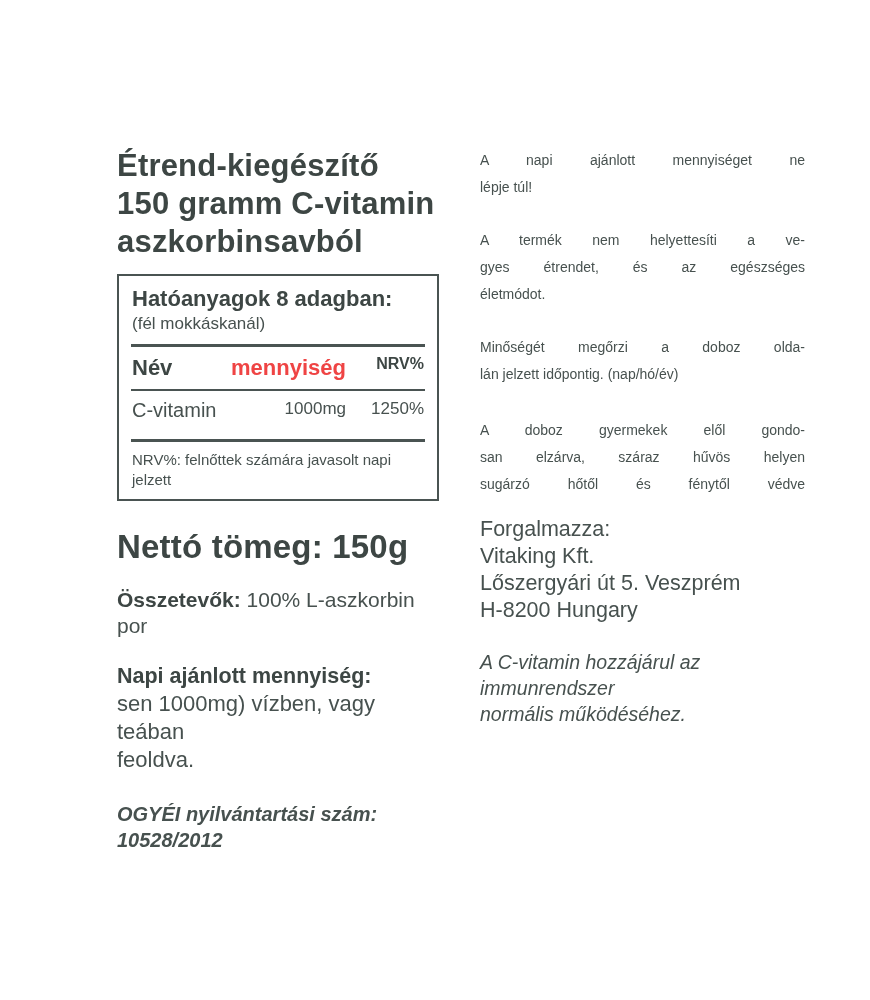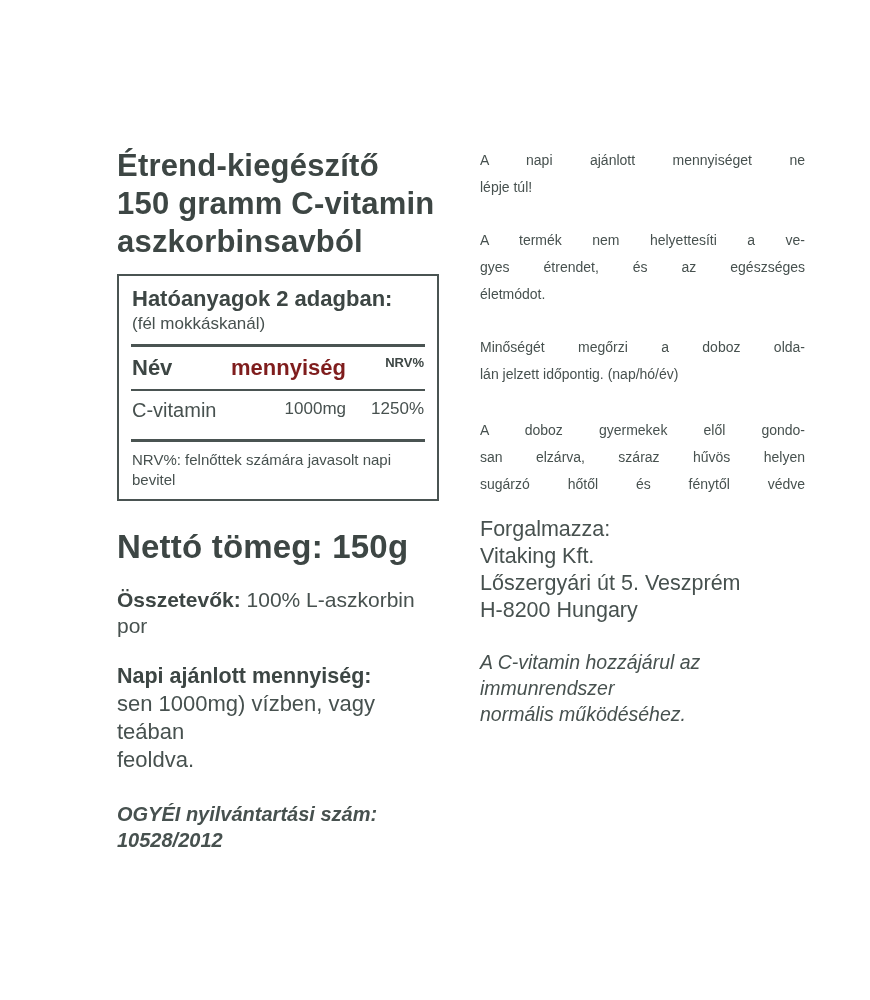--- a/index.html
+++ b/index.html
@@ -43,22 +43,22 @@
   .rule.thin   { height: 2px; }
   .facts-row {
     display: flex;
     align-items: flex-start;
     padding: 8px 0 8px 0;
   }
   .facts-row .col-name   { flex: 1 1 auto; }
   .facts-row .col-amount { flex: 0 0 auto; text-align: right; }
   .facts-row .col-nrv    { flex: 0 0 62px; text-align: right; margin-left: 16px; }
   .facts-row.header .col-name   { font-size: 22px; font-weight: bold; color: #3d4644; }
-  .facts-row.header .col-amount { font-size: 22px; font-weight: bold; color: #7f1d1d; }
-  .facts-row.header .col-nrv    { font-size: 13px; font-weight: bold; color: #3d4644; }
+  .facts-row.header .col-amount { font-size: 22px; font-weight: bold; color: #ef4444; }
+  .facts-row.header .col-nrv    { font-size: 16px; font-weight: bold; color: #3d4644; }
   .facts-row.data .col-name     { font-size: 20px; }
   .facts-row.data .col-amount   { font-size: 17px; }
   .facts-row.data .col-nrv      { font-size: 17px; }
   .facts-foot { font-size: 15px; line-height: 20px; padding-top: 8px; }
 
   .net-weight {
     font-size: 33px;
     font-weight: bold;
     color: #3d4644;
     letter-spacing: 0.2px;
@@ -85,36 +85,36 @@
 
   <div class="col-left">
 
     <div class="title">
         <div>Étrend-kiegészítő</div>
         <div>150 gramm C-vitamin</div>
         <div>aszkorbinsavból</div>
       </div>
 
     <div class="facts-box">
-      <div class="facts-title">Hatóanyagok 2 adagban:</div>
+      <div class="facts-title">Hatóanyagok 8 adagban:</div>
       <div class="facts-sub">(fél mokkáskanál)</div>
       <div class="rule thick"></div>
       <div class="facts-row header">
         <span class="col-name">Név</span>
         <span class="col-amount">mennyiség</span>
         <span class="col-nrv">NRV%</span>
       </div>
       <div class="rule thin"></div>
       <div class="facts-row data">
         <span class="col-name">C-vitamin</span>
         <span class="col-amount">1000mg</span>
         <span class="col-nrv">1250%</span>
       </div>
       <div class="rule thick"></div>
-      <div class="facts-foot">NRV%: felnőttek számára javasolt napi bevitel</div>
+      <div class="facts-foot">NRV%: felnőttek számára javasolt napi jelzett</div>
     </div>
 
     <div class="net-weight">Nettó tömeg: 150g</div>
 
     <div class="ingredients">
       <span class="lbl">Összetevők:</span>
       <span>100% L-aszkorbin por</span>
     </div>
 
     <div class="daily-heading">Napi ajánlott mennyiség:</div>

